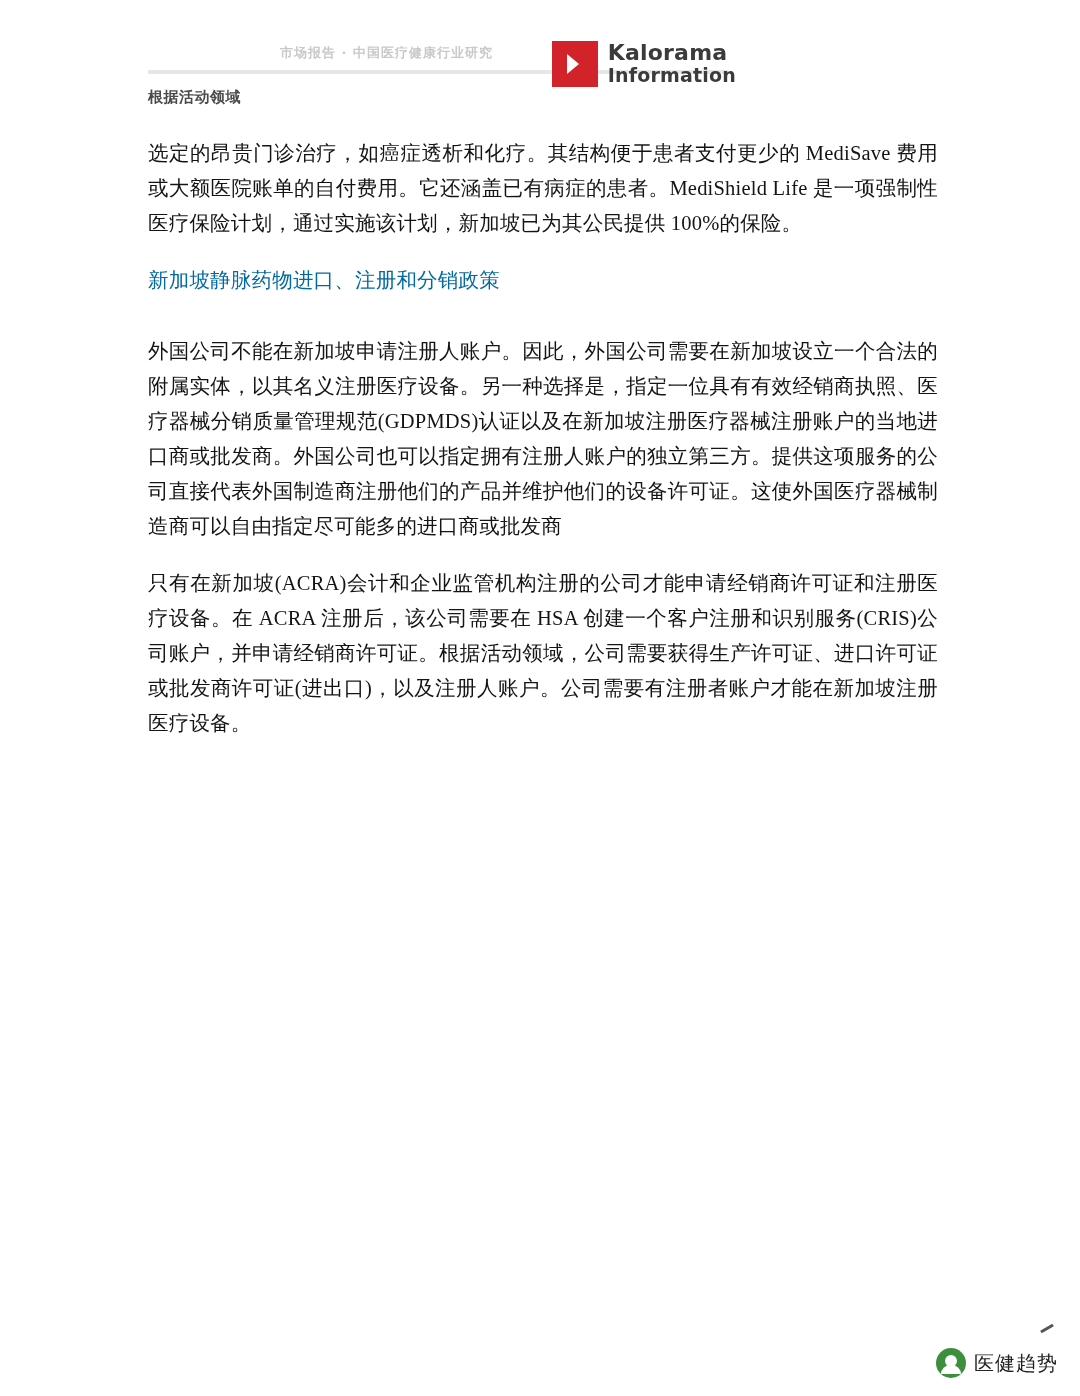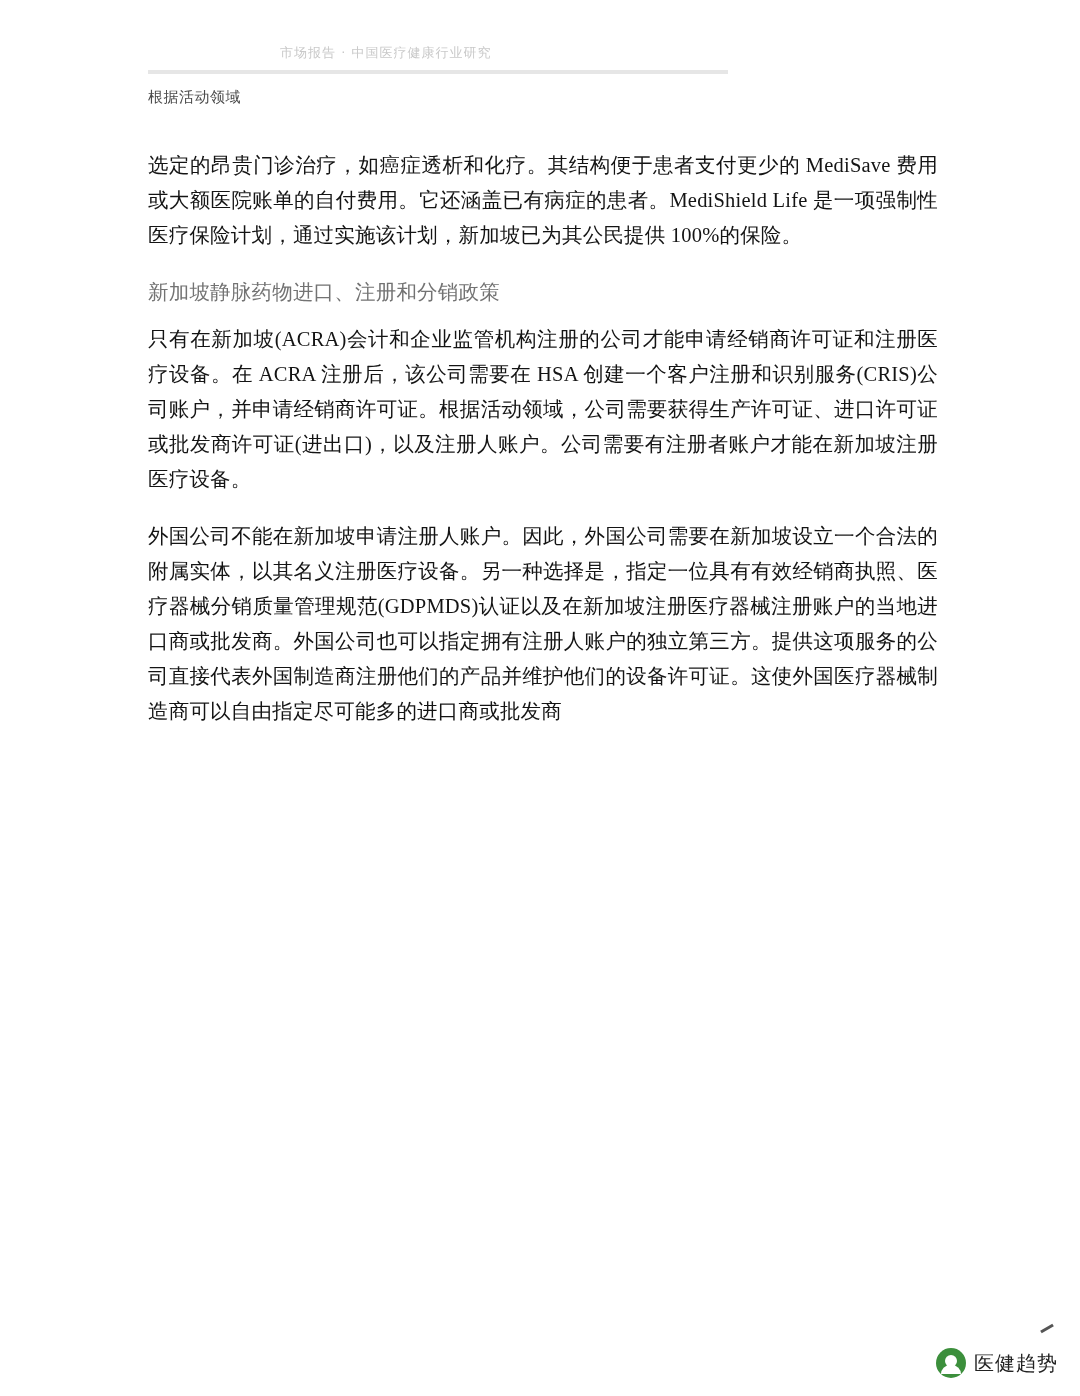--- a/index.html
+++ b/index.html
@@ -23,20 +23,21 @@
     box-sizing: border-box;
   }
 
   
   .header {
     position: absolute;
     top: 0;
     left: 0;
     width: 896px;
     height: 120px;
+    font-weight: bold;
   }
 
   .header-faint-text {
     position: absolute;
     left: 280px;
     top: 44px;
     font-size: 13px;
     color: #c9c9c9;
     letter-spacing: 1px;
     font-family: "DejaVu Sans", sans-serif;
@@ -120,34 +121,34 @@
     left: 148px;
     top: 136px;
     width: 790px;
   }
 
   .para {
     font-size: 20.5px;
     line-height: 35px;
     text-align: justify;
     text-justify: inter-character;
-    margin: 12px 0 22px 0;
+    margin: 0 0 22px 0;
     color: #141414;
     letter-spacing: 0.2px;
   }
 
   .para-spaced {
     margin-bottom: 44px;
   }
 
   .section-heading {
     font-size: 20.5px;
     line-height: 35px;
-    margin: 0 0 12px 0;
-    color: #737373;
+    margin: 0 0 36px 0;
+    color: #0369a1;
     letter-spacing: 0.2px;
   }
 
   
   .footer-badge {
     position: absolute;
     right: 22px;
     bottom: 18px;
     display: flex;
     align-items: center;
@@ -200,33 +201,40 @@
 </head>
 <body>
 
 <div class="page">
 
   <div class="header">
     <div class="header-faint-text">市场报告 · 中国医疗健康行业研究</div>
     <div class="header-rule"></div>
     <div class="header-chapter">根据活动领域</div>
 
+    <div class="logo">
+      <div class="logo-mark"></div>
+      <div class="logo-text">
+        <div class="logo-title">Kalorama</div>
+        <div class="logo-sub">Information</div>
+      </div>
+    </div>
   </div>
 
   <div class="content">
 
     <p class="para">选定的昂贵门诊治疗，如癌症透析和化疗。其结构便于患者支付更少的 MediSave 费用或大额医院账单的自付费用。它还涵盖已有病症的患者。MediShield Life 是一项强制性医疗保险计划，通过实施该计划，新加坡已为其公民提供 100%的保险。</p>
 
 
     <p class="section-heading">新加坡静脉药物进口、注册和分销政策</p>
 
 
+    <p class="para">外国公司不能在新加坡申请注册人账户。因此，外国公司需要在新加坡设立一个合法的附属实体，以其名义注册医疗设备。另一种选择是，指定一位具有有效经销商执照、医疗器械分销质量管理规范(GDPMDS)认证以及在新加坡注册医疗器械注册账户的当地进口商或批发商。外国公司也可以指定拥有注册人账户的独立第三方。提供这项服务的公司直接代表外国制造商注册他们的产品并维护他们的设备许可证。这使外国医疗器械制造商可以自由指定尽可能多的进口商或批发商</p>
+
     <p class="para">只有在新加坡(ACRA)会计和企业监管机构注册的公司才能申请经销商许可证和注册医疗设备。在 ACRA 注册后，该公司需要在 HSA 创建一个客户注册和识别服务(CRIS)公司账户，并申请经销商许可证。根据活动领域，公司需要获得生产许可证、进口许可证或批发商许可证(进出口)，以及注册人账户。公司需要有注册者账户才能在新加坡注册医疗设备。</p>
-
-    <p class="para">外国公司不能在新加坡申请注册人账户。因此，外国公司需要在新加坡设立一个合法的附属实体，以其名义注册医疗设备。另一种选择是，指定一位具有有效经销商执照、医疗器械分销质量管理规范(GDPMDS)认证以及在新加坡注册医疗器械注册账户的当地进口商或批发商。外国公司也可以指定拥有注册人账户的独立第三方。提供这项服务的公司直接代表外国制造商注册他们的产品并维护他们的设备许可证。这使外国医疗器械制造商可以自由指定尽可能多的进口商或批发商</p>
 
   </div>
 
   <div class="footer-tick"></div>
 
   <div class="footer-badge">
     <div class="footer-badge-icon"></div>
     <div class="footer-badge-text">医健趋势</div>
   </div>
 

